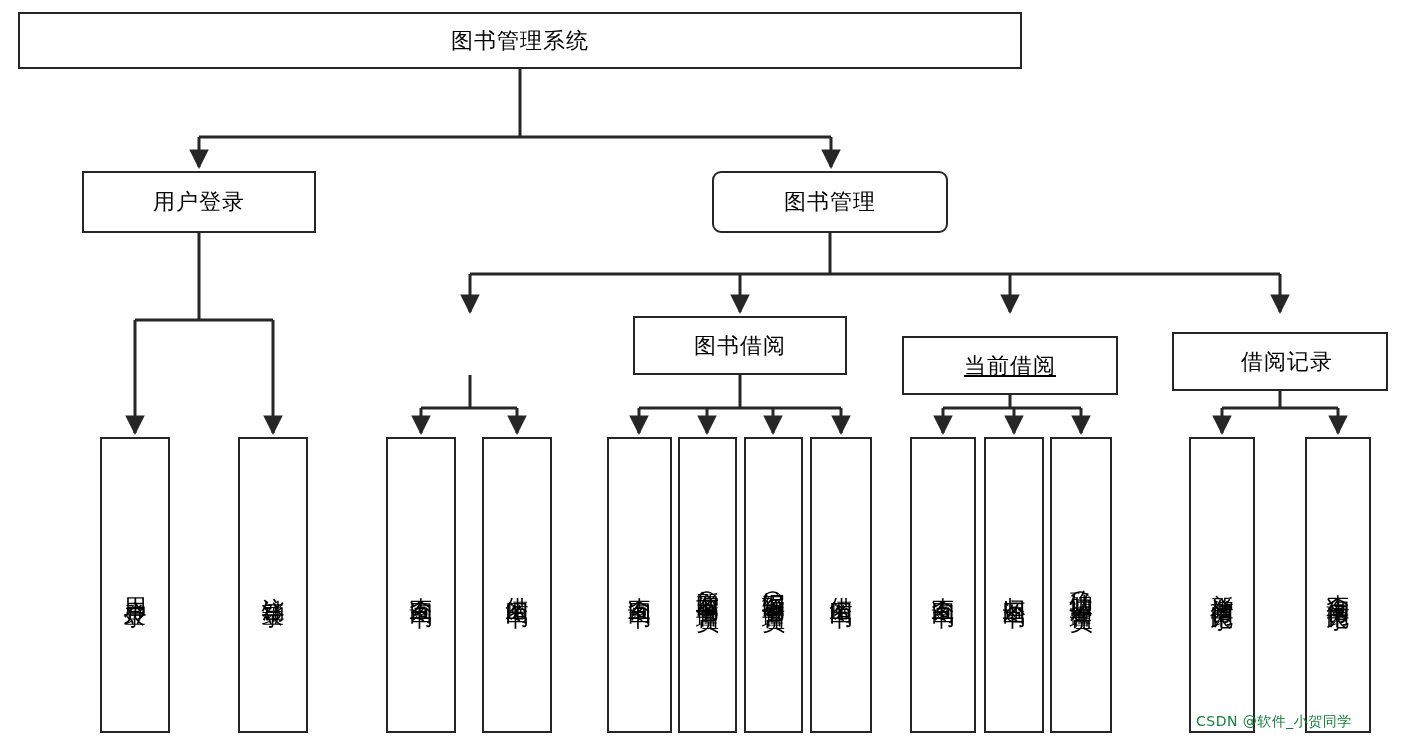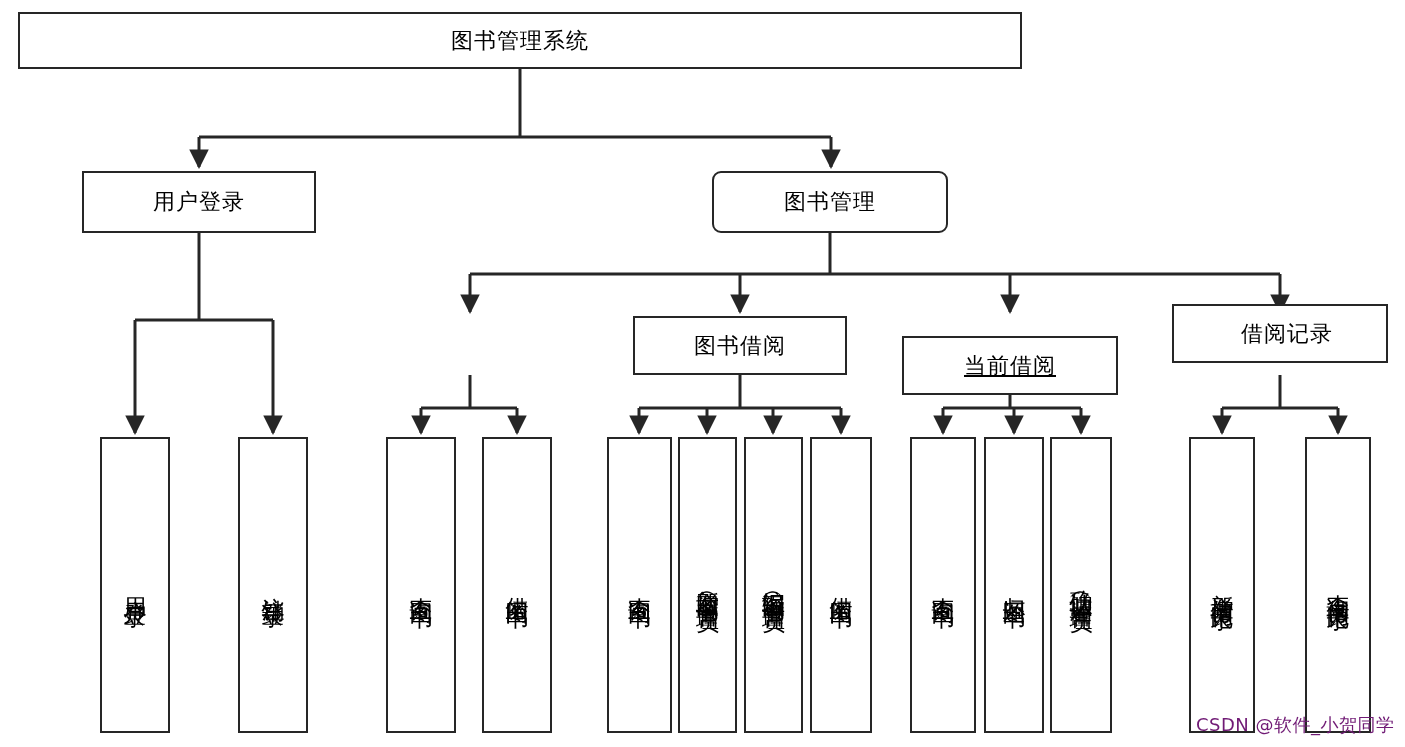--- a/index.html
+++ b/index.html
@@ -54,22 +54,22 @@
     font-size: 23px;
     letter-spacing: 3px;
     line-height: 1.0;
     white-space: nowrap;
     max-height: 100%;
   }
   #watermark {
     position: absolute;
     left: 1196px;
     top: 713px;
-    font-size: 18px;
-    color: #701a75;
+    font-size: 14px;
+    color: #15803d;
     white-space: nowrap;
     letter-spacing: 0.5px;
     font-family: "DejaVu Sans", "Liberation Sans", sans-serif;
   }
 </style>
 </head>
 <body>
 
 <div id="canvas">
 
@@ -135,21 +135,21 @@
   <div class="node horiz" style="left:712px; top:171px; width:236px; height:62px;border-radius:9px;">
     <span class="label">图书管理</span>
   </div>
 
   <div class="node horiz" style="left:633px; top:316px; width:214px; height:59px;">
     <span class="label">图书借阅</span>
   </div>
   <div class="node horiz" style="left:902px; top:336px; width:216px; height:59px;text-decoration:underline;">
     <span class="label">当前借阅</span>
   </div>
-  <div class="node horiz" style="left:1172px; top:304px; width:216px; height:59px;padding-left:14px;">
+  <div class="node horiz" style="left:1172px; top:332px; width:216px; height:59px;padding-left:14px;">
     <span class="label">借阅记录</span>
   </div>
 
   <div class="node vert" style="left:100px; top:437px; width:70px; height:296px;">
     <span class="label">用户登录</span>
   </div>
   <div class="node vert" style="left:238px; top:437px; width:70px; height:296px;">
     <span class="label">注销登录</span>
   </div>
 

